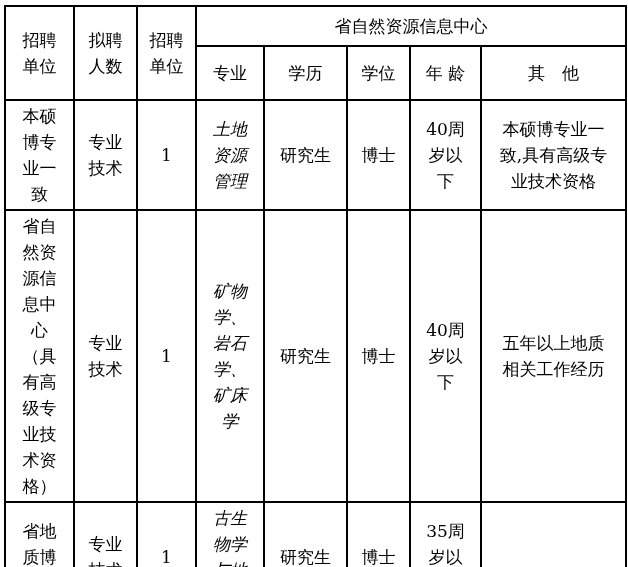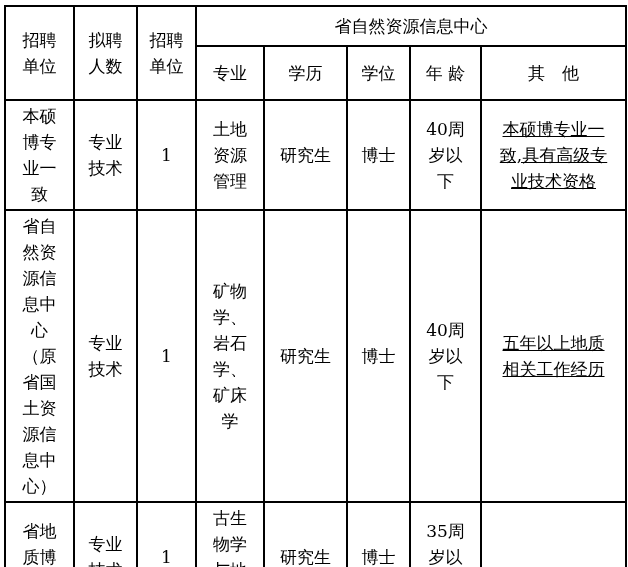--- a/index.html
+++ b/index.html
@@ -34,23 +34,23 @@
     vertical-align: middle;
     font-size: 17px;
     line-height: 26px;
     font-weight: normal;
     padding: 2px 4px;
     overflow: hidden;
     word-break: break-all;
   }
   
   .pad-narrow   { padding-left: 11px !important; padding-right: 11px !important; }
-  .pad-major    { padding-left: 13px !important; padding-right: 13px !important; }
+  .pad-major    { padding-left: 13px !important; padding-right: 13px !important; font-style: italic; }
   .pad-age      { padding-left: 11px !important; padding-right: 11px !important; }
-  .pad-other    { padding-left: 17px !important; padding-right: 17px !important; text-decoration: underline; }
+  .pad-other    { padding-left: 17px !important; padding-right: 17px !important; }
   tr.hrow-top   { height: 40px; }
   tr.hrow-sub   { height: 54px; }
   tr.row-1      { height: 102px; }
   tr.row-2      { height: 263px; }
   tr.row-3      { height: 99px; }
 </style>
 </head>
 <body>
 
 <div class="page">
@@ -85,21 +85,21 @@
         <td class="pad-narrow">专业技术</td>
         <td>1</td>
         <td class="pad-major">土地资源管理</td>
         <td>研究生</td>
         <td>博士</td>
         <td class="pad-age">40周岁以下</td>
         <td class="pad-other">本硕博专业一致,具有高级专业技术资格</td>
       </tr>
 
       <tr class="row-2">
-        <td class="pad-narrow">省自然资源信息中心（原省国土资源信息中心）</td>
+        <td class="pad-narrow">省自然资源信息中心（具有高级专业技术资格）</td>
         <td class="pad-narrow">专业技术</td>
         <td>1</td>
         <td class="pad-major">矿物学、岩石学、矿床学</td>
         <td>研究生</td>
         <td>博士</td>
         <td class="pad-age">40周岁以下</td>
         <td class="pad-other">五年以上地质相关工作经历</td>
       </tr>
 
       <tr class="row-3">

